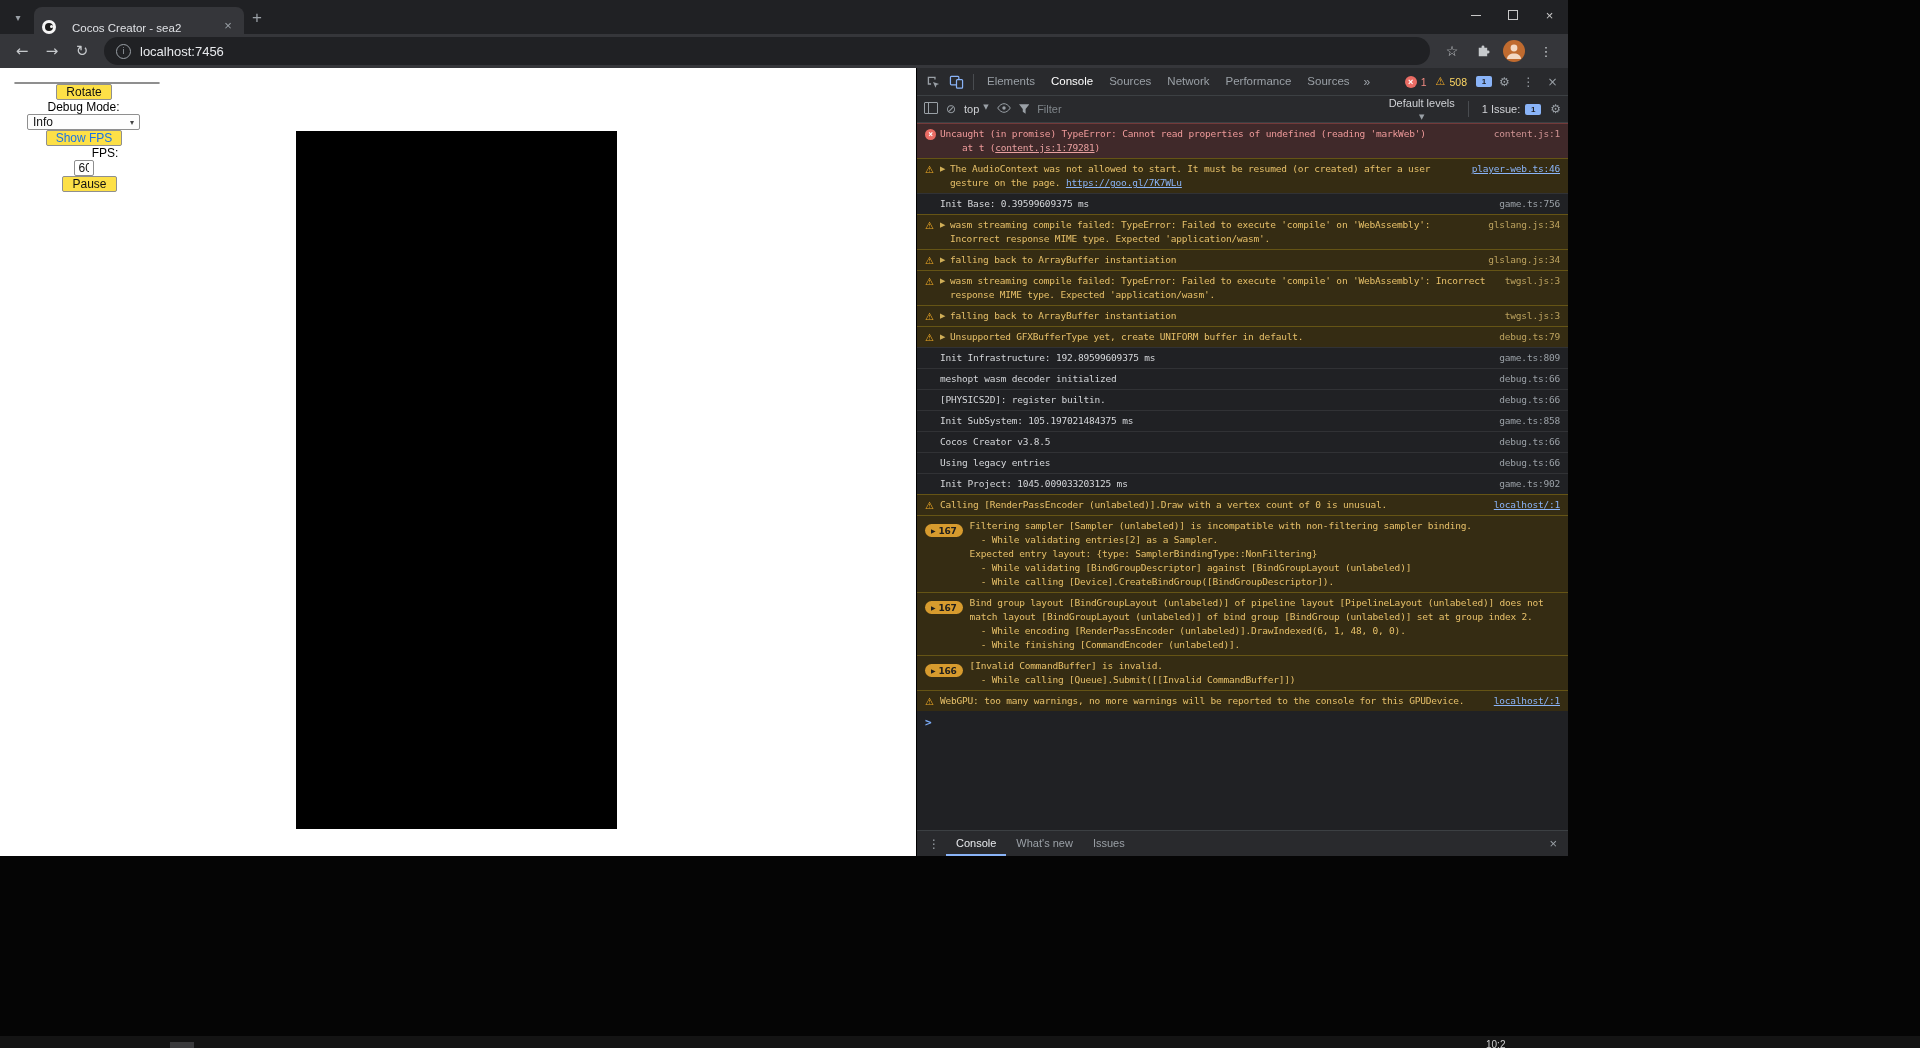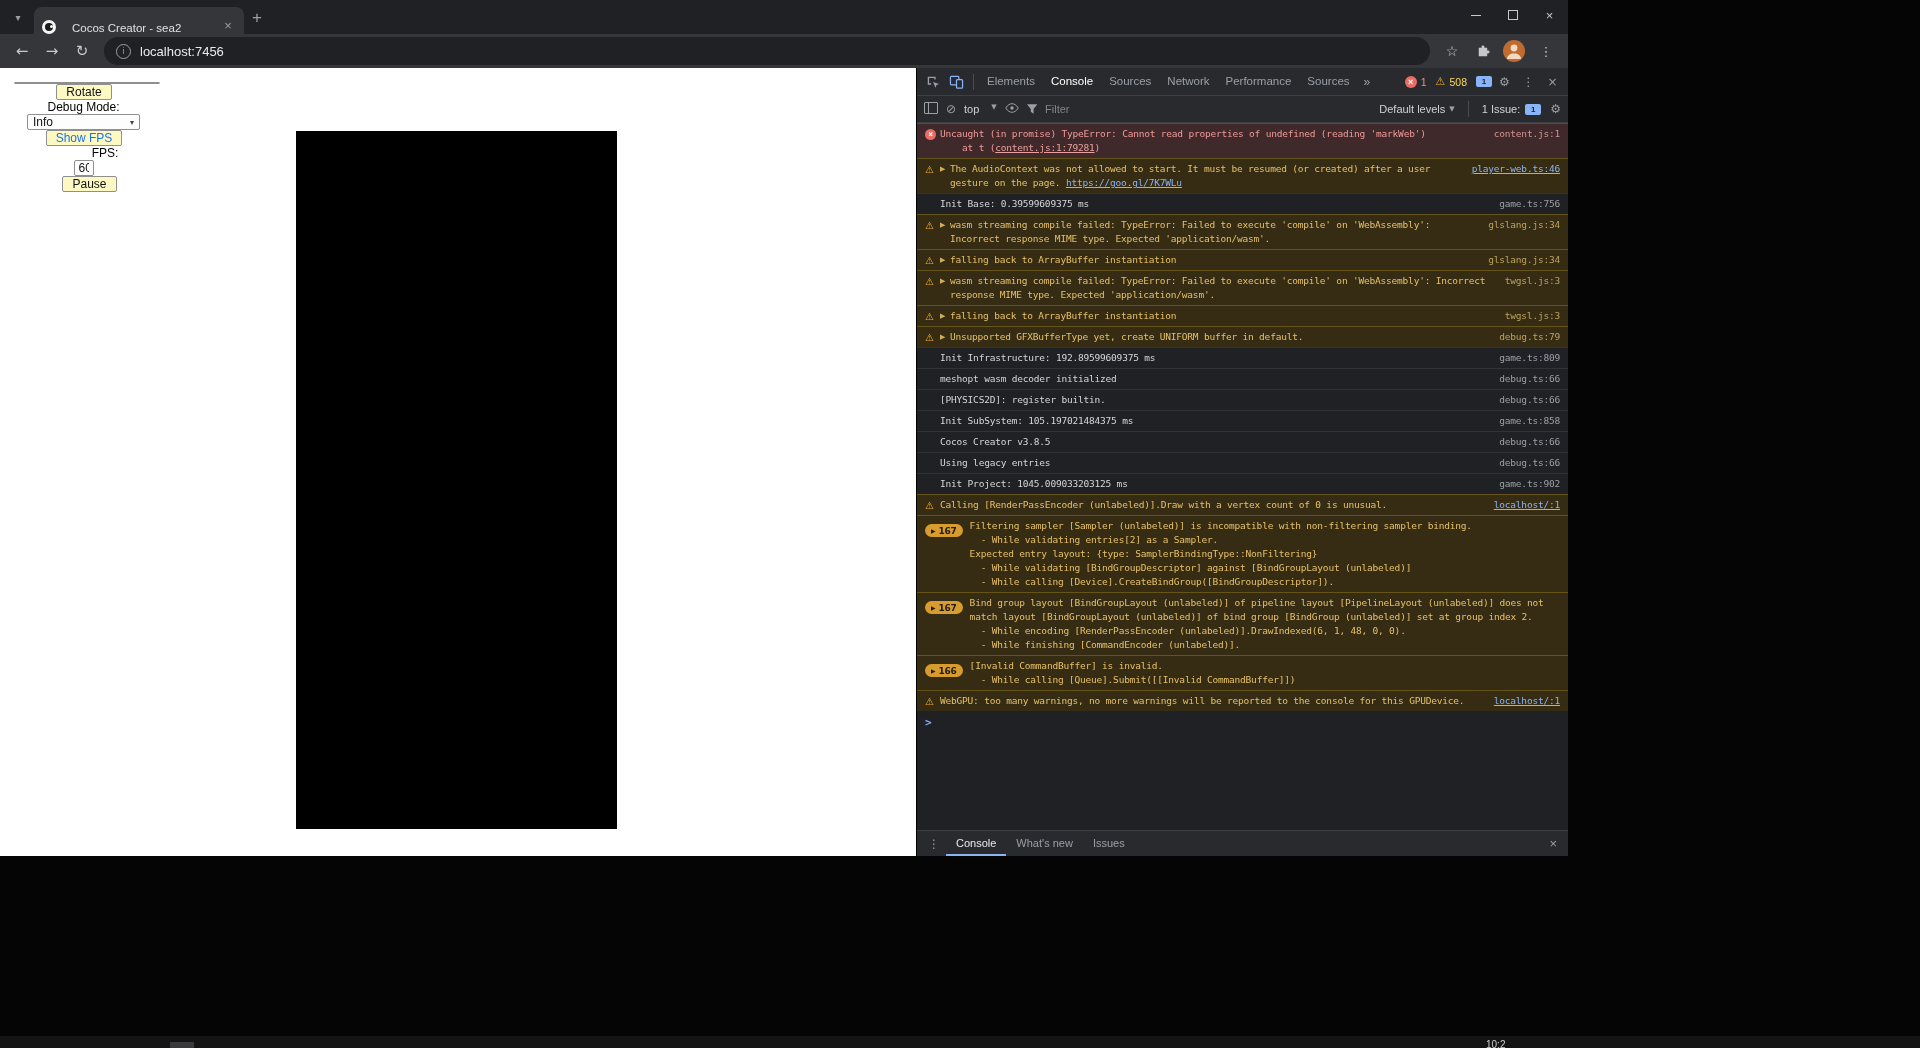--- a/index.html
+++ b/index.html
@@ -37,21 +37,21 @@
   .url{font-size:13px;color:#e8eaed;}
   .avatar{width:22px;height:22px;border-radius:50%;background:#c06b2f;margin:0 5px;display:flex;align-items:center;justify-content:center;flex:none;overflow:hidden;}
 
   
   .content{display:flex;height:788px;}
   .page{width:916px;background:#ffffff;position:relative;flex:none;}
 
   
   .controls{position:absolute;left:14px;top:14px;display:flex;align-items:center;height:21px;flex-direction:column;}
   .ctrl{height:21px;box-sizing:border-box;font-size:12px;font-family:"Liberation Sans",sans-serif;}
-  .btn{background:#fef9c3;border:1px solid #8f8f8f;border-radius:2px;padding:0 9px;color:#111;}
+  .btn{background:#fde047;border:1px solid #8f8f8f;border-radius:2px;padding:0 9px;color:#111;}
   .sel{background:#efefef;border:1px solid #8f8f8f;border-radius:2px;display:flex;align-items:center;padding:0 5px;color:#111;}
   .sel .selcaret{margin-left:auto;font-size:8px;color:#444;font-family:"DejaVu Sans",sans-serif;}
   .device{width:146px;margin-right:5px;white-space:nowrap;overflow:hidden;}
   .rotate{margin-right:11px;}
   .lbl{font-size:12px;color:#000;}
   .lbl.dm{margin-right:12px;}
   .debug{width:113px;margin-right:12px;background:#fdfdfd;}
   .showfps{color:#1a73e8;margin-right:11px;}
   .lbl.fps{margin-right:4px;margin-left:35px;}
   .fpsinput{width:20px;border:1px solid #8f8f8f;border-radius:2px;background:#fff;padding:0 4px;font-size:12px;margin-right:12px;color:#111;}
@@ -77,28 +77,28 @@
   .wglyph{color:#f2ab26;font-size:11px;line-height:12px;font-family:"DejaVu Sans",sans-serif;}
   .badge-issue{color:#8ab4f8;display:flex;gap:4px;align-items:center;}
   .bubble{min-width:12px;height:11px;background:#8ab4f8;border-radius:2px;color:#202124;font-size:8px;line-height:11px;
           text-align:center;font-weight:bold;padding:0 2px;display:inline-block;}
 
   .dt-toolbar{height:26px;flex:none;display:flex;align-items:center;background:#292a2d;border-bottom:1px solid #3c4043;
               padding:0 7px;gap:8px;font-size:11px;}
   .sbicon{width:12px;height:10px;border:1px solid #9aa0a6;border-radius:1px;position:relative;display:inline-block;}
   .sbicon::after{content:"";position:absolute;left:3px;top:0;bottom:0;width:1px;background:#9aa0a6;}
   .glyphbtn{font-family:"DejaVu Sans",sans-serif;color:#9aa0a6;font-size:12px;line-height:1;}
-  .ctx{display:flex;align-items:flex-start;gap:12px;color:#d0d2d6;}
+  .ctx{display:flex;align-items:flex-start;gap:4px;color:#d0d2d6;}
   .caret{font-size:7px;color:#9aa0a6;font-family:"DejaVu Sans",sans-serif;}
   .filterbox{display:flex;align-items:center;gap:6px;flex:1;}
   .filter-input{background:transparent;border:none;outline:none;color:#bdc1c6;font-size:11px;width:100%;
                 font-family:"Liberation Sans",sans-serif;}
   .filter-input::placeholder{color:#80868b;}
   .dt-right{margin-left:auto;display:flex;align-items:center;gap:9px;flex:none;}
-  .levels{display:flex;align-items:center;gap:4px;color:#d0d2d6;white-space:nowrap;}
+  .levels{display:flex;align-items:center;gap:4px;color:#d0d2d6;white-space:nowrap;flex-direction:column;}
   .issue-wrap{display:flex;align-items:center;gap:5px;color:#d0d2d6;white-space:nowrap;}
 
   
   .console{flex:1;display:flex;flex-direction:column;overflow:hidden;background:#202124;}
   .cmsg{display:flex;align-items:flex-start;padding:3px 8px;border-top:1px solid #313235;
         font-family:"DejaVu Sans Mono",monospace;font-size:9.5px;line-height:14px;letter-spacing:-0.2px;color:#d5d7da;}
   .cmsg.warning{background:#352c13;border-top-color:#655415;color:#e7c069;}
   .cmsg.error{background:#40292a;border-top-color:#733a3a;color:#ef9a9a;}
   .icon-col{width:15px;flex:none;display:flex;justify-content:flex-start;padding-top:1px;}
   .icon-col .wglyph{font-size:10px;line-height:13px;}

